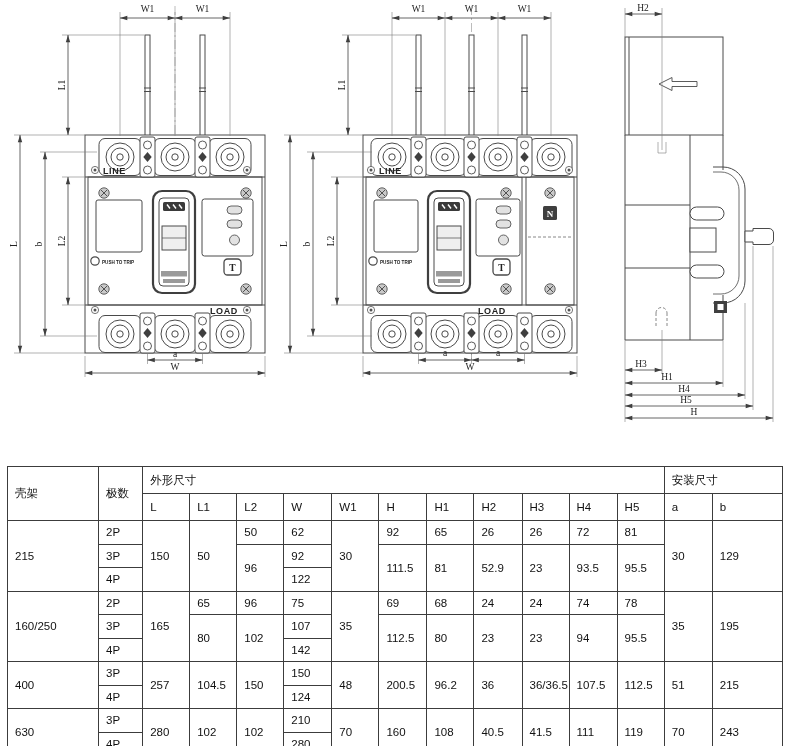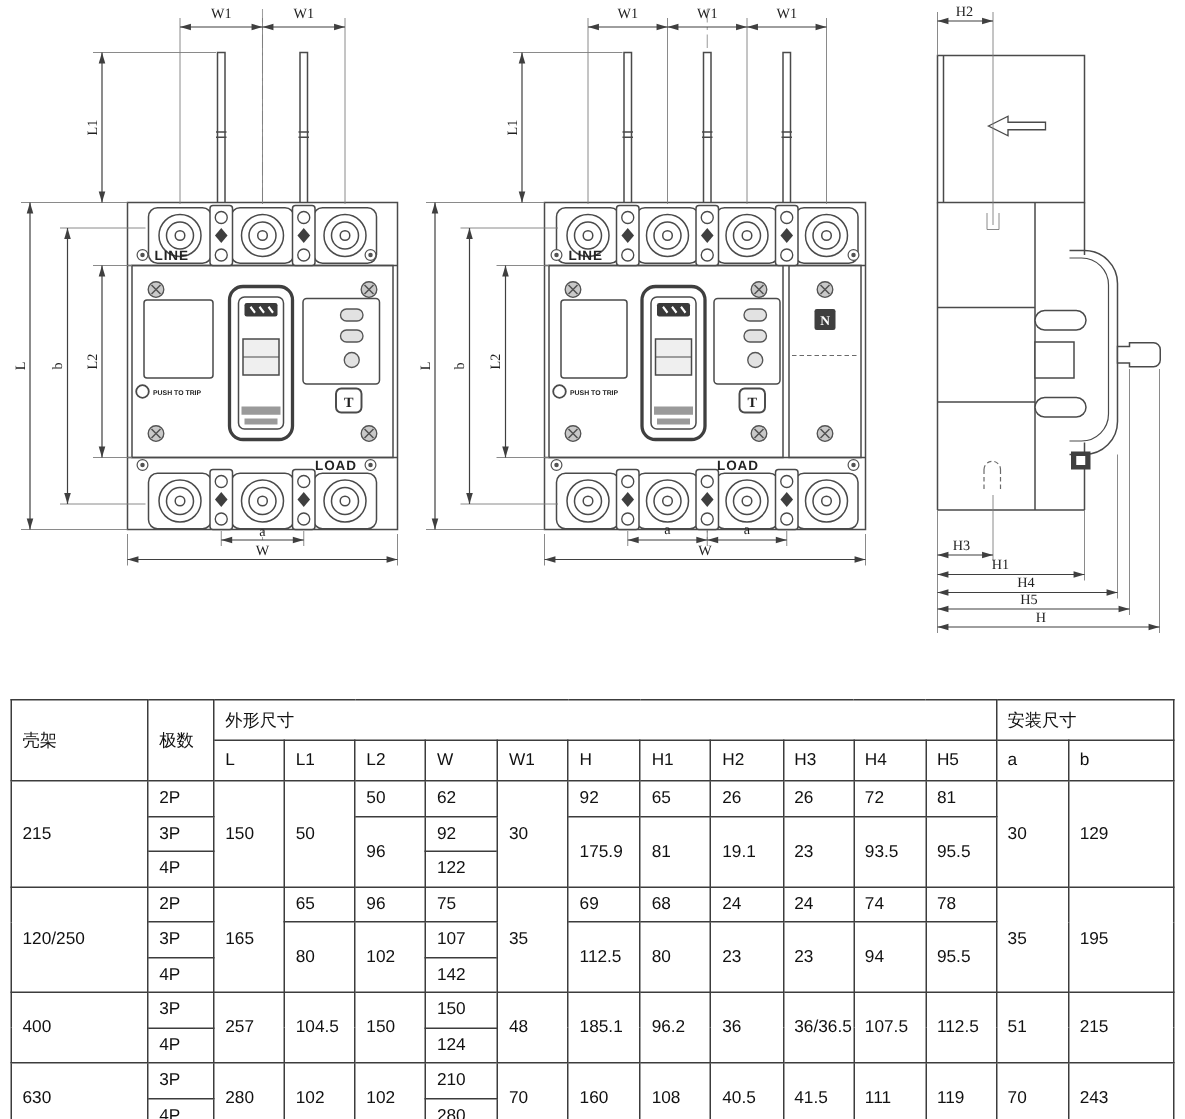--- a/index.html
+++ b/index.html
@@ -323,34 +323,34 @@
           <td>26</td>
           <td>72</td>
           <td>81</td>
           <td rowspan="3">30</td>
           <td rowspan="3">129</td>
         </tr>
         <tr>
           <td>3P</td>
           <td rowspan="2">96</td>
           <td>92</td>
-          <td rowspan="2">175.9</td>
+          <td rowspan="2">111.5</td>
           <td rowspan="2">81</td>
-          <td rowspan="2">19.1</td>
+          <td rowspan="2">52.9</td>
           <td rowspan="2">23</td>
           <td rowspan="2">93.5</td>
           <td rowspan="2">95.5</td>
         </tr>
         <tr>
           <td>4P</td>
           <td>122</td>
         </tr>
 
         <tr>
-          <td rowspan="3">120/250</td>
+          <td rowspan="3">160/250</td>
           <td>2P</td>
           <td rowspan="3">165</td>
           <td>65</td>
           <td>96</td>
           <td>75</td>
           <td rowspan="3">35</td>
           <td>69</td>
           <td>68</td>
           <td>24</td>
           <td>24</td>
@@ -377,21 +377,21 @@
         </tr>
 
         <tr>
           <td rowspan="2">400</td>
           <td>3P</td>
           <td rowspan="2">257</td>
           <td rowspan="2">104.5</td>
           <td rowspan="2">150</td>
           <td>150</td>
           <td rowspan="2">48</td>
-          <td rowspan="2">185.1</td>
+          <td rowspan="2">200.5</td>
           <td rowspan="2">96.2</td>
           <td rowspan="2">36</td>
           <td rowspan="2">36/36.5</td>
           <td rowspan="2">107.5</td>
           <td rowspan="2">112.5</td>
           <td rowspan="2">51</td>
           <td rowspan="2">215</td>
         </tr>
         <tr>
           <td>4P</td>

